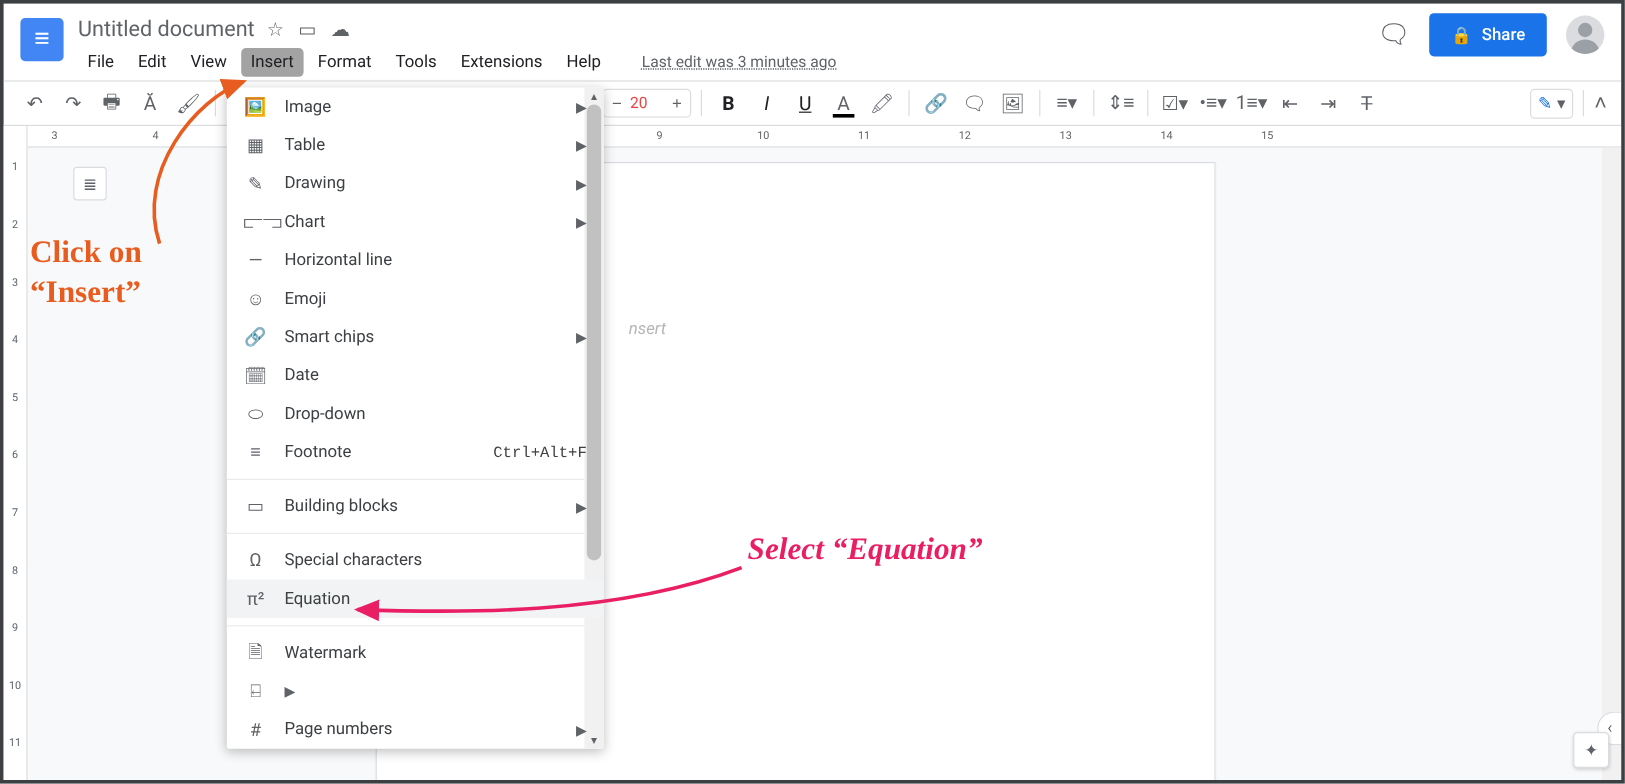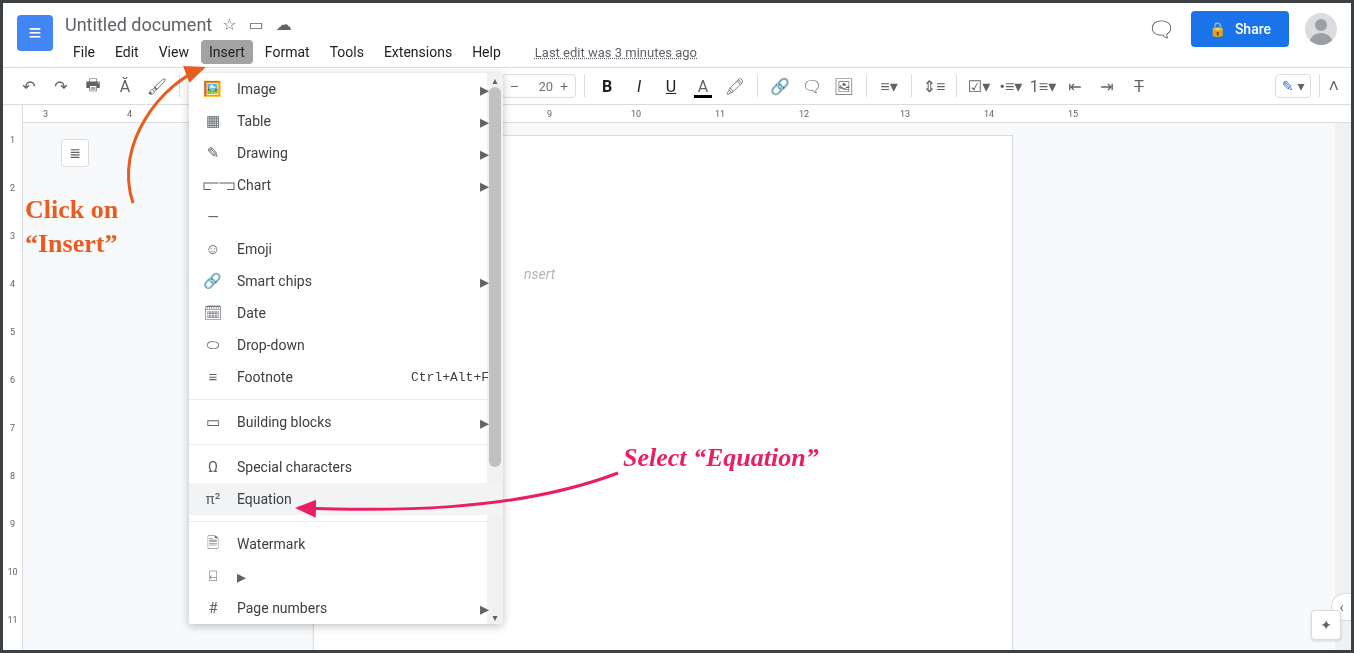--- a/index.html
+++ b/index.html
@@ -24,21 +24,21 @@
   .share-btn{ background:#1a73e8; color:#fff; height:36px; padding:0 18px; border-radius:4px; display:flex; align-items:center; gap:8px; font-weight:500; cursor:pointer;}
   .avatar{ width:32px; height:32px; border-radius:50%; background:#dadce0; display:flex; align-items:center; justify-content:center; overflow:hidden;}
   .avatar svg{width:32px;height:32px;}
 
   
   .toolbar{ height:38px; border-top:1px solid #dadce0; border-bottom:1px solid #dadce0; display:flex; align-items:center; padding:0 12px; gap:4px; color:#5f6368;}
   .tb-btn{ width:28px; height:28px; display:flex; align-items:center; justify-content:center; border-radius:4px; cursor:pointer; font-size:16px;}
   .sep{ width:1px; height:22px; background:#dadce0; margin:0 4px;}
   .font-size-box{ display:flex; align-items:center; border:1px solid #dadce0; border-radius:4px; height:24px;}
   .font-size-box button{ width:22px; background:none; border:none; cursor:pointer; font-size:14px; color:#5f6368;}
-  .font-size-box .val{ width:28px; text-align:right; font-size:13px; color:#737373;}
+  .font-size-box .val{ width:28px; text-align:left; font-size:13px; color:#ef4444;}
   .tb-right{ margin-left:auto; display:flex; align-items:center; gap:8px;}
   .pencil{ display:flex; align-items:center; gap:4px; border:1px solid #dadce0; border-radius:4px; padding:3px 6px; color:#1a73e8; cursor:pointer;}
   .chev{ font-size:18px; color:#5f6368; cursor:pointer;}
   .text-color-btn{position:relative;}
   .text-color-underline{position:absolute; bottom:2px; left:5px; right:5px; height:3px; background:#000;}
 
   
   .workspace{ position:absolute; top:102px; left:0; right:0; bottom:0; background:#f8f9fa; display:flex;}
   .ruler-v{ width:20px; background:#fff; border-right:1px solid #dadce0; font-size:9px; color:#5f6368; padding-top:30px;}
   .ruler-v div{ height:48px; text-align:center; display:flex; align-items:flex-start; justify-content:center;}
@@ -185,21 +185,21 @@
         <span style="width: 60px;">3</span>
         <span style="width: 60px;">4</span>
         <span style="width: 60px;">5</span>
         <span style="width: 60px;">6</span>
         <span style="width: 60px;">7</span>
         <span style="width: 60px;">8</span>
         <span style="width: 60px;">9</span>
         <span style="width: 60px;">10</span>
         <span style="width: 60px;">11</span>
         <span style="width: 60px;">12</span>
-        <span style="width: 60px; margin-left: 17px;">13</span>
+        <span style="width: 60px;">13</span>
         <span style="width: 60px;">14</span>
         <span style="width: 60px;">15</span>
       </div>
     <div class="outline-btn">
         <span>≣</span>
       </div>
     <div class="page">
       <span class="ghost">nsert</span>
     </div>
   </div>
@@ -230,20 +230,21 @@
       <span class="dd-label">Drawing</span>
       <span class="dd-sub">▸</span>
     </div>
     <div class="dd-item">
       <span class="dd-icon">⫍⫎</span>
       <span class="dd-label">Chart</span>
       <span class="dd-sub">▸</span>
     </div>
     <div class="dd-item">
       <span class="dd-icon">—</span>
+      <span class="dd-label">Horizontal line</span>
     </div>
     <div class="dd-item">
       <span class="dd-icon">☺</span>
       <span class="dd-label">Emoji</span>
     </div>
     <div class="dd-item">
       <span class="dd-icon">🔗</span>
       <span class="dd-label">Smart chips</span>
       <span class="dd-sub">▸</span>
     </div>

